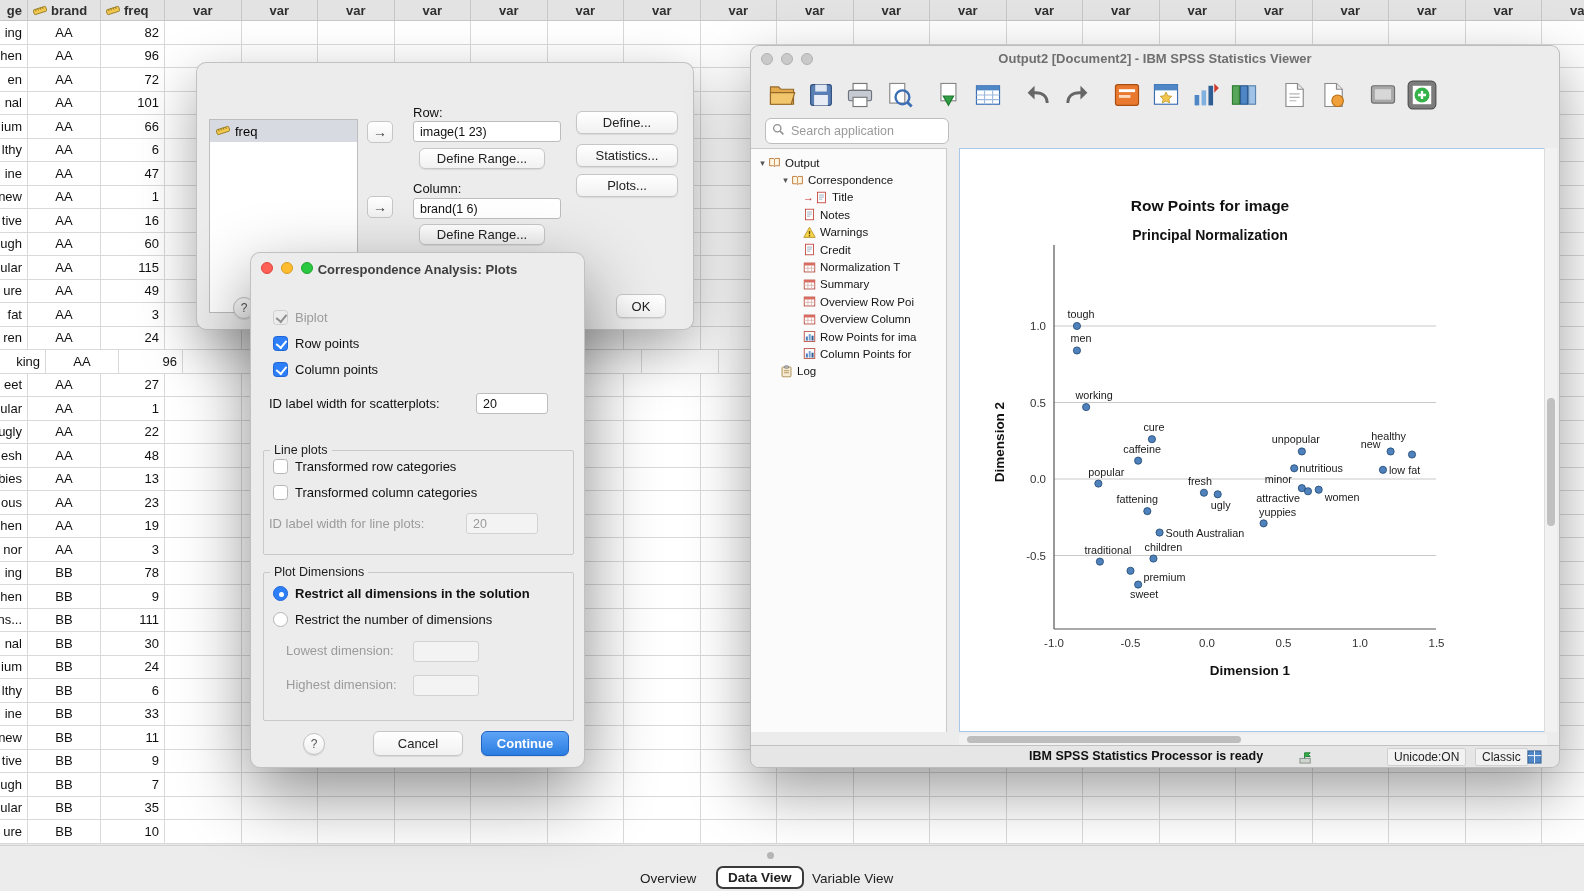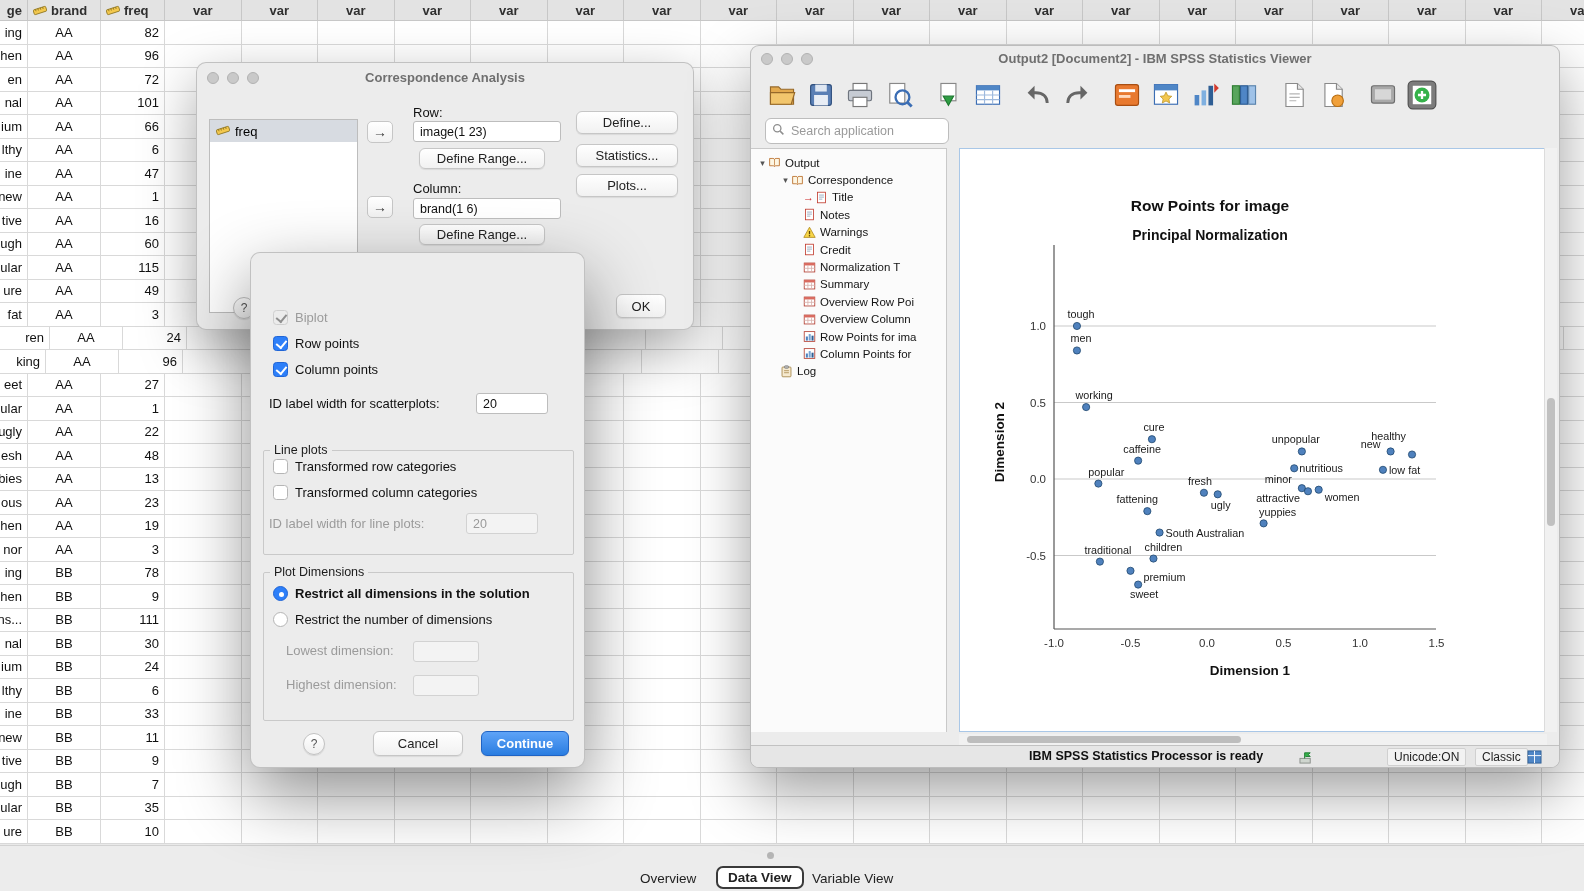--- a/index.html
+++ b/index.html
@@ -445,21 +445,21 @@
       <div class="scell " style="width: 76.5px;"></div>
       <div class="scell " style="width: 76.5px;"></div>
       <div class="scell " style="width: 76.5px;"></div>
       <div class="scell " style="width: 76.5px;"></div>
       <div class="scell " style="width: 76.5px;"></div>
       <div class="scell " style="width: 76.5px;"></div>
       <div class="scell " style="width: 76.5px;"></div>
       <div class="scell " style="width: 76.5px;"></div>
     </div>
     <div class="srow">
-      <div class="scell right" style="width: 50px;">ren</div>
+      <div class="scell right" style="width: 28px;">ren</div>
       <div class="scell center" style="width: 73px;">AA</div>
       <div class="scell right" style="width: 64px;">24</div>
       <div class="scell " style="width: 76.5px;"></div>
       <div class="scell " style="width: 76.5px;"></div>
       <div class="scell " style="width: 76.5px;"></div>
       <div class="scell " style="width: 76.5px;"></div>
       <div class="scell " style="width: 76.5px;"></div>
       <div class="scell " style="width: 76.5px;"></div>
       <div class="scell " style="width: 76.5px;"></div>
       <div class="scell " style="width: 76.5px;"></div>
@@ -984,28 +984,20 @@
 <div id="splitbar">
   <span class="dot"></span>
 </div>
 <div id="tabbar">
   <span class="tab" style="left:640px">Overview</span>
   <span class="tab active" style="left:716px">Data View</span>
   <span class="tab" style="left:812px">Variable View</span>
 </div>
 
 <div class="dlg" id="dlg-ca">
-  <div class="tbar">
-    <span class="lights">
-      <i class="off"></i>
-      <i class="off"></i>
-      <i class="off"></i>
-    </span>
-    <span>Correspondence Analysis</span>
-  </div>
 
   <div id="ca-list">
     <div class="item">
       <span class="micon"><svg width="14" height="11" viewBox="0 0 14 11">
             <g transform="rotate(-18 7 5.5)">
               <rect x="0.5" y="3" width="13" height="5" rx="1" fill="#f3c84e" stroke="#8d741f" stroke-width="0.8"></rect>
               <path d="M3 3v2M5.5 3v2M8 3v2M10.5 3v2" stroke="#8d741f" stroke-width="0.8"></path>
             </g>
           </svg></span>
       <span>freq</span>
@@ -1388,20 +1380,28 @@
     <span class="sbox" style="left:724px">Classic</span>
     <span style="position:absolute;left:776px;top:4px"><svg width="15" height="14" viewBox="0 0 16 15">
           <rect x="1" y="1" width="14" height="13" fill="#4f86c6" stroke="#2f5e94"></rect>
           <line x1="1" y1="6" x2="15" y2="6" stroke="#fff"></line>
           <line x1="8" y1="1" x2="8" y2="14" stroke="#fff"></line>
         </svg></span>
   </div>
 </div>
 
 <div class="dlg" id="dlg-plots">
+  <div class="tbar">
+    <span class="lights">
+      <i class="l-red"></i>
+      <i class="l-yel"></i>
+      <i class="l-grn"></i>
+    </span>
+    <span>Correspondence Analysis: Plots</span>
+  </div>
 
   <div class="ctl-row" style="left:22px;top:57px">
     <span class="cb gray"></span>
     <span class="dimtxt">Biplot</span>
   </div>
   <div class="ctl-row" style="left:22px;top:83px">
     <span class="cb on"></span>
     <span>Row points</span>
   </div>
   <div class="ctl-row" style="left:22px;top:109px">

